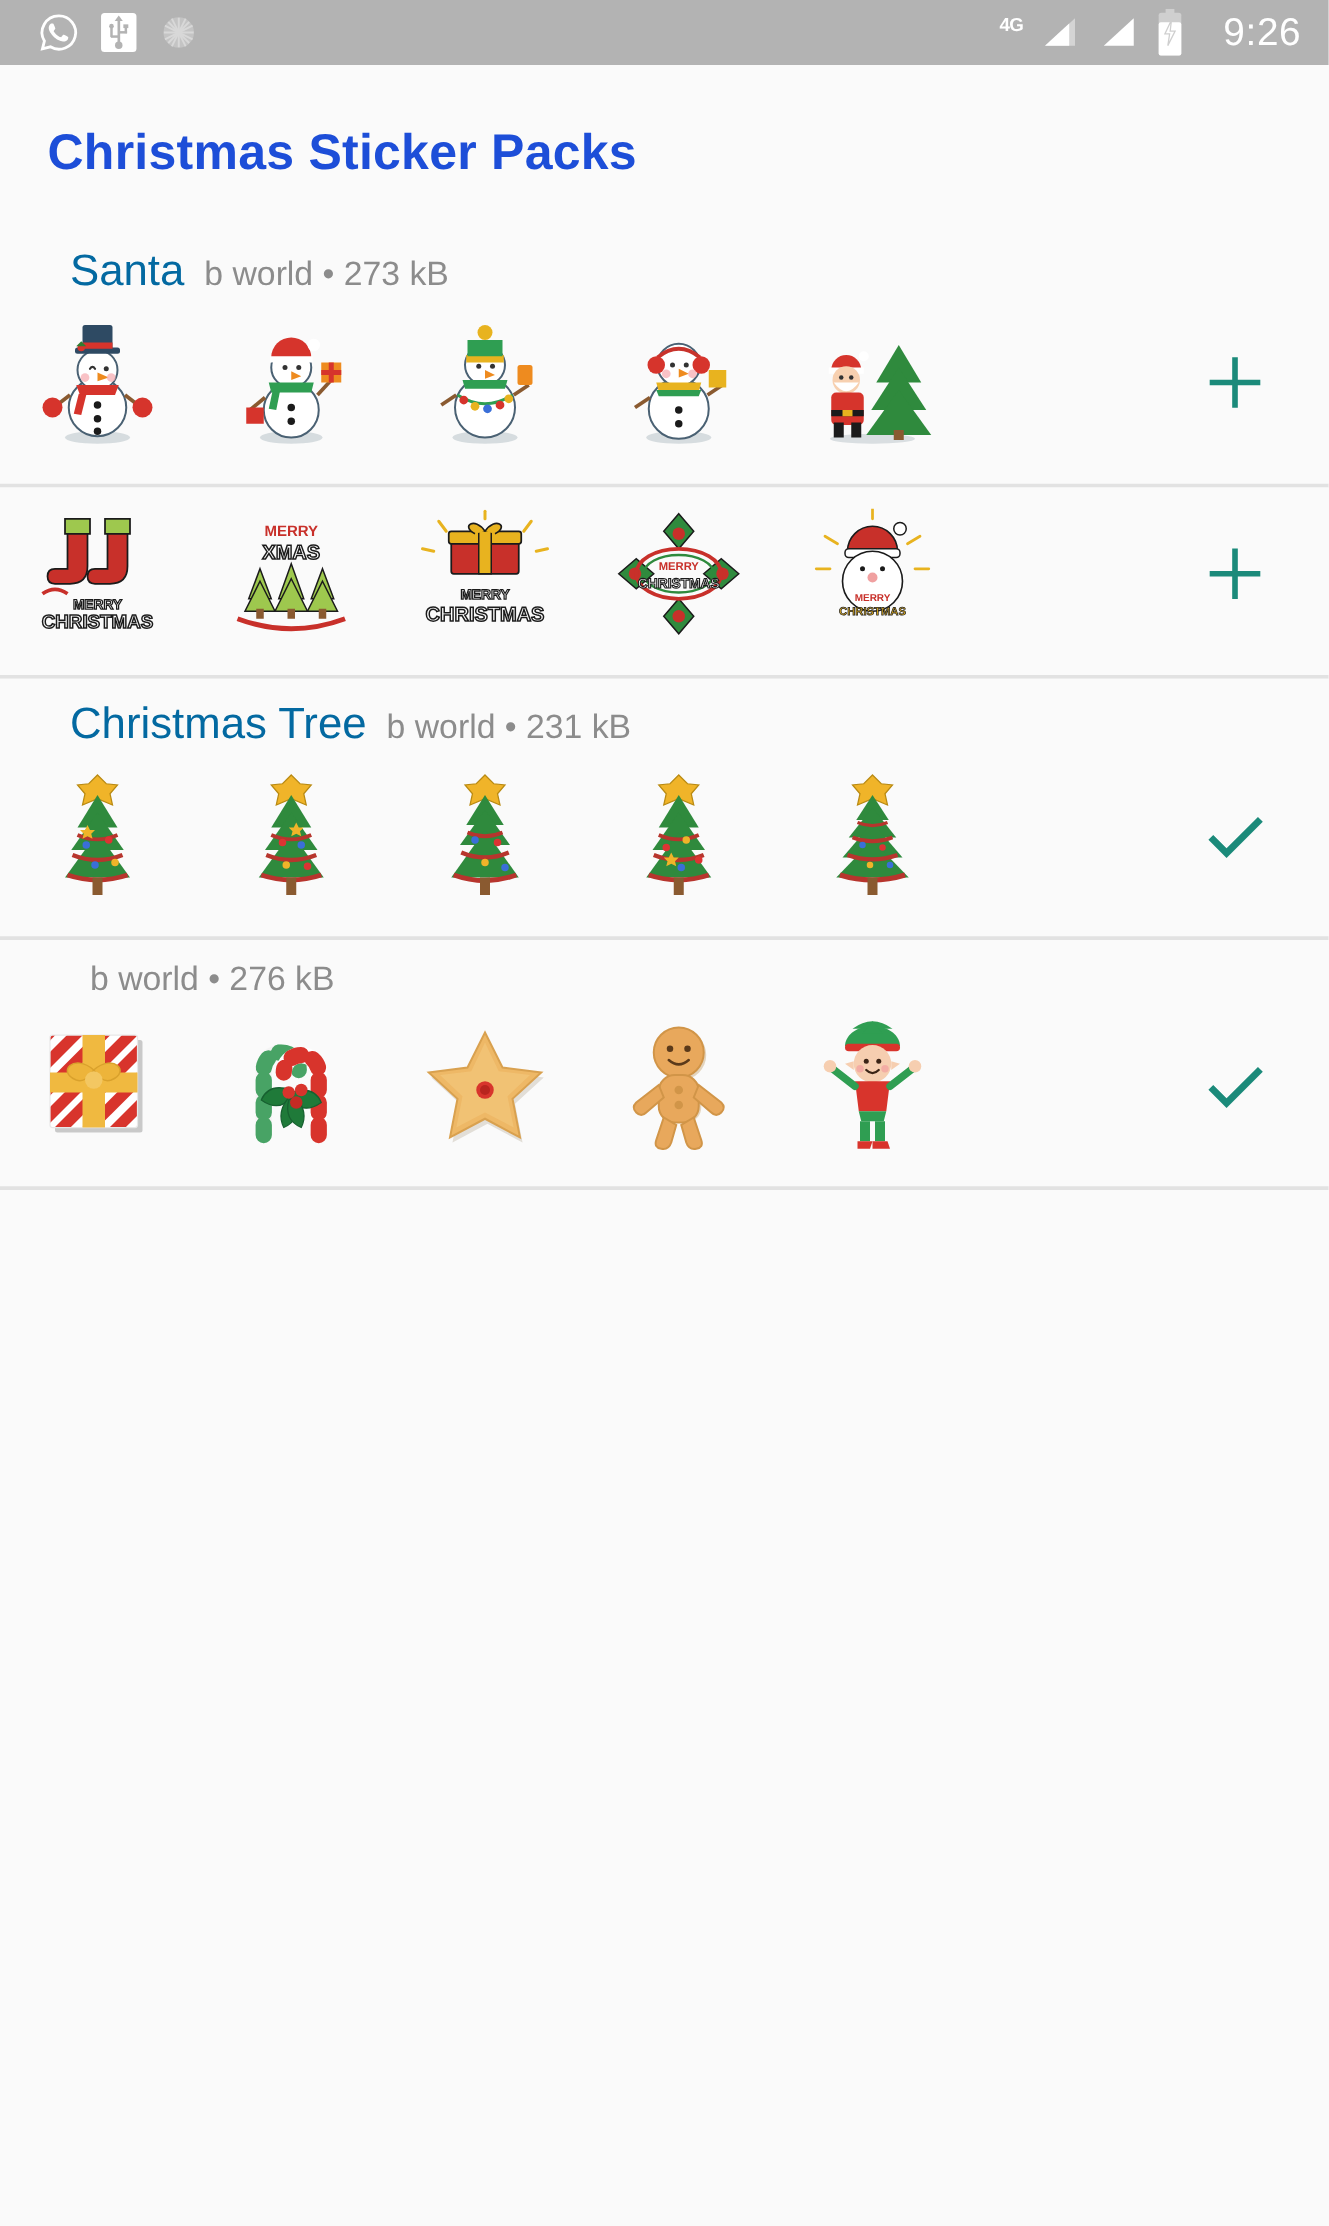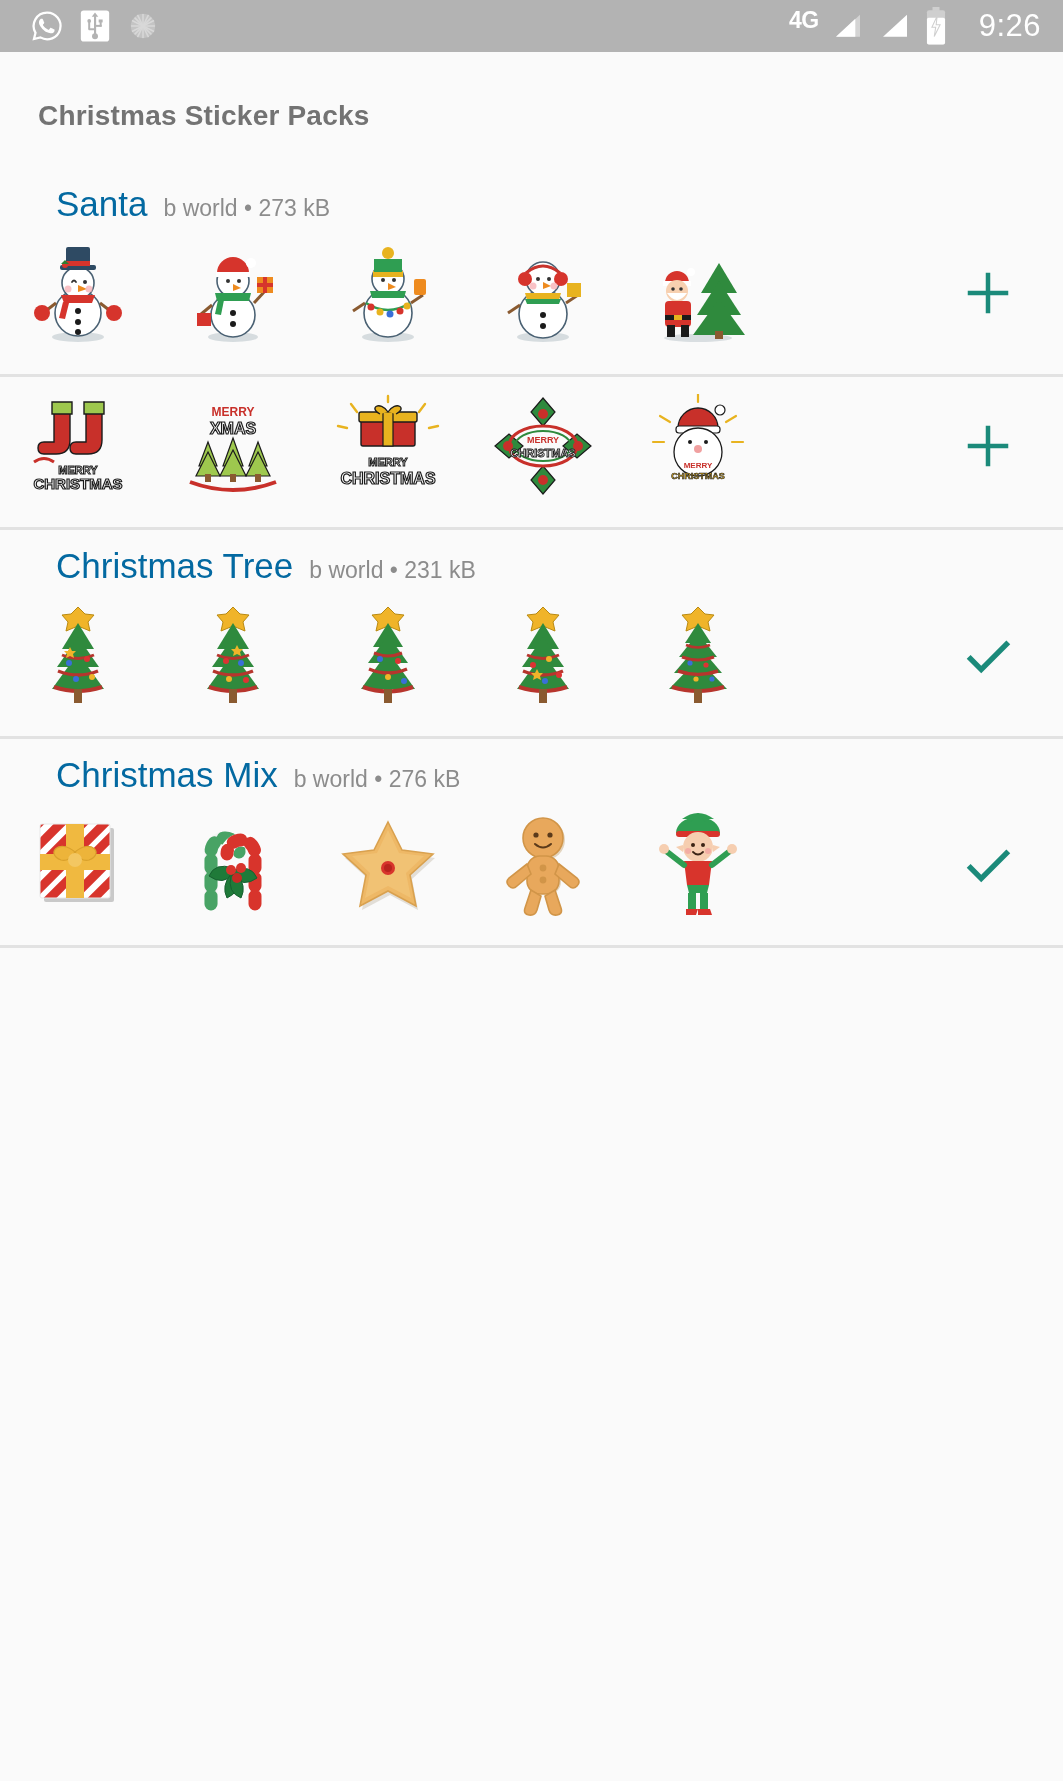--- a/index.html
+++ b/index.html
@@ -15,45 +15,45 @@
     height:52px; width:100%;
     background:#b3b3b3;
     display:flex; align-items:center;
     padding:0 22px 0 30px;
     color:#ffffff;
   }
   .sb-left{ display:flex; align-items:center; gap:14px; }
   .sb-right{ margin-left:auto; display:flex; align-items:center; gap:11px; }
   .sb-icon{ display:flex; align-items:center; justify-content:center; }
   .net-label{
-    font-size:23px; font-weight:700; letter-spacing:-.5px;
+    font-size:15px; font-weight:700; letter-spacing:-.5px;
     line-height:1; position:relative; top:-6px;
   }
   .clock{ font-size:31px; font-weight:400; letter-spacing:.5px; margin-left:20px; }
 
   
   .page-title{
-    font-size:28px; font-weight:700; color:#737373;
+    font-size:40px; font-weight:700; color:#1d4ed8;
     padding:48px 0 0 38px; letter-spacing:.2px;
   }
 
   
   .pack-list{ margin-top:36px; }
   .pack{
     border-bottom:3px solid #e2e2e2;
     padding:0 0 26px 0;
     position:relative;
     background:#fafafa;
   }
   .pack-head{
     display:flex; align-items:baseline;
     padding:16px 0 0 56px;
   }
   .pack-name{ font-size:35px; color:#0369a1; font-weight:400; }
-  .pack-meta{ font-size:23px; color:#8c8c8c; margin-left:16px; }
+  .pack-meta{ font-size:27px; color:#8c8c8c; margin-left:16px; }
 
   .pack-body{
     display:flex; align-items:center;
     padding:14px 0 0 0;
   }
   .stickers{
     display:flex; align-items:center;
     flex:1;
   }
   .sticker{
@@ -481,21 +481,20 @@
       <div class="action">
         <svg width="58" height="58" viewBox="0 0 24 24">
           <path d="M9.2 16.4L4.8 12l-1.6 1.6 6 6 12-12-1.6-1.6z" fill="#1b8a7a"></path>
         </svg>
       </div>
     </div>
   </div>
 
   <div class="pack">
     <div class="pack-head">
-      <span class="pack-name">Christmas Mix</span>
       <span class="pack-meta">b world • 276 kB</span>
     </div>
     <div class="pack-body">
       <div class="stickers">
 
         <div class="sticker">
           <svg width="96" height="104" viewBox="0 0 96 104">
             <rect x="14" y="16" width="70" height="74" rx="2" fill="#c9c9c9"></rect>
             <defs>
               <clipPath id="giftclip">

